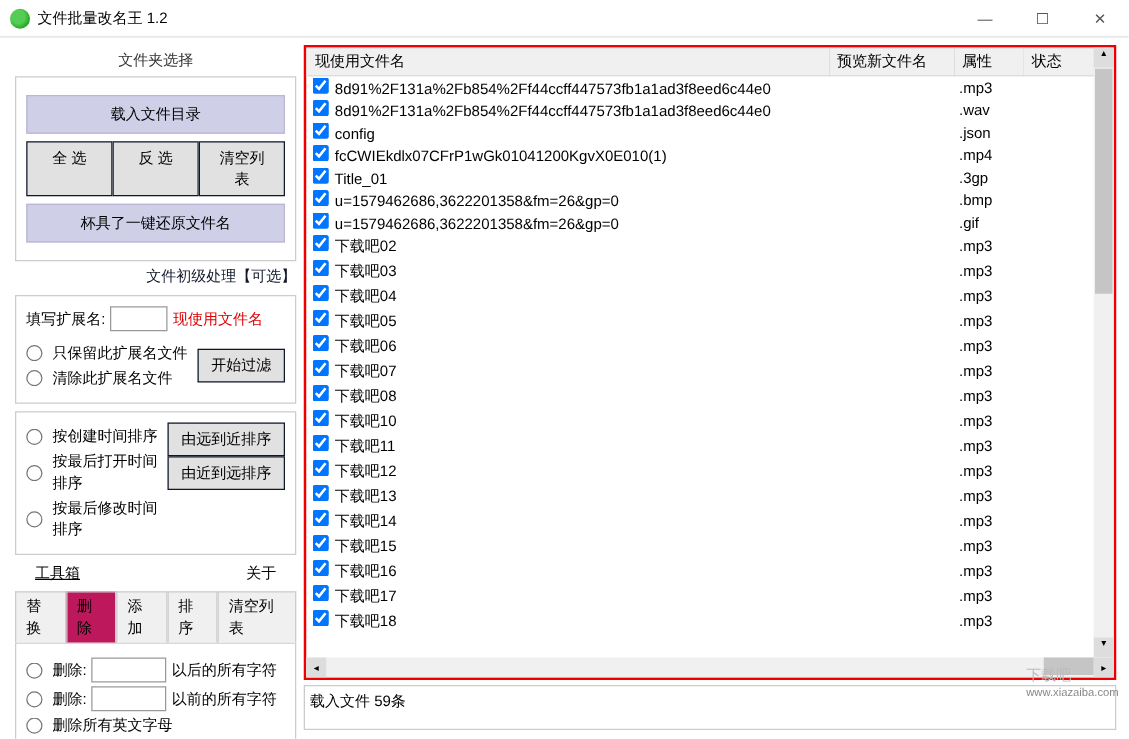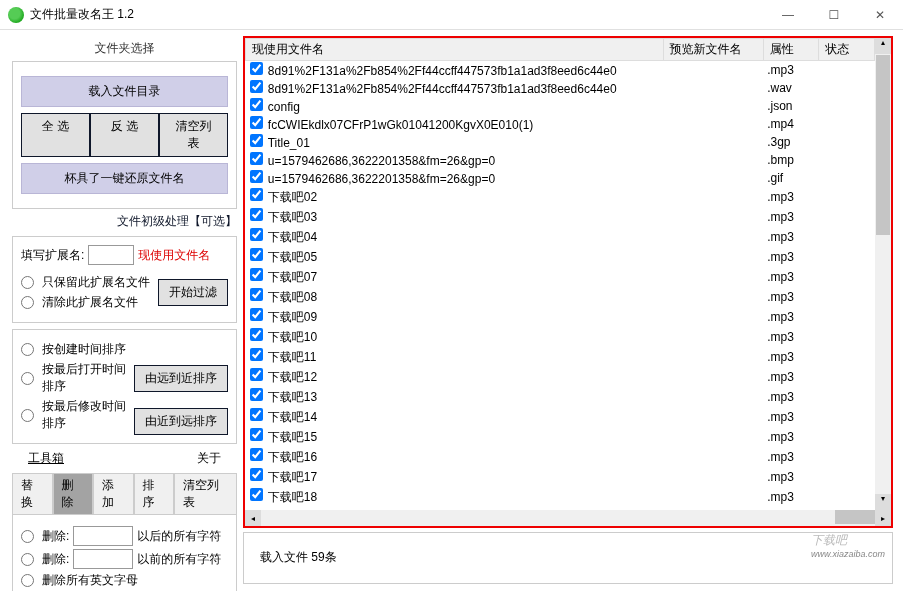--- a/index.html
+++ b/index.html
@@ -17,33 +17,33 @@
 .row3{display:flex;justify-content:space-between;margin:6px 0}
 .row3 .btn{width:70px}
 .groupbox{border:1px solid #ccc;padding:8px;margin:6px 0;position:relative}
 .purple{color:#0f172a;text-align:right;margin:4px 0}
 .label-red{color:#d00}
 input[type=text]{border:1px solid #999;height:20px;padding:0 2px;background:#fff}
 .radiorow{display:flex;align-items:center;margin:3px 0;gap:4px}
 .radiorow input[type=radio]{margin-right:4px}
 .sortbox{display:flex;gap:4px}
 .sortbox-left{flex:1}
-.sortbox-right{display:flex;flex-direction:column;gap:16px;justify-content:flex-end}
+.sortbox-right{display:flex;flex-direction:column;gap:0;justify-content:flex-start}
 .tabs{display:flex;margin-top:4px;border-bottom:1px solid #ccc}
 .tab{padding:3px 8px;border:1px solid #ccc;border-bottom:none;background:#f0f0f0;margin-right:0;cursor:pointer}
-.tab.active{background:#a3a3a3}
+.tab.active{background:#be185d}
 .toolrow{display:flex;justify-content:space-between;margin:2px 16px 6px}
 .table-wrap{border:2px solid #e00;flex:1;overflow:auto;position:relative}
 table{width:100%;border-collapse:collapse;font-family:"SimSun","Courier New",monospace;font-size:12px}
 th{background:#f0f0f0;border:1px solid #ddd;padding:2px 6px;text-align:left;font-weight:normal;position:sticky;top:0}
 td{padding:1px 4px;white-space:nowrap}
 td.chk{width:18px}
 td.chk input{margin-right:2px}
-.status-area{border:1px solid #ccc;margin-top:4px;height:52px;padding:16px;overflow:auto}
-.watermark{position:absolute;right:18px;bottom:32px;color:#bbb;font-size:20px;font-style:italic;pointer-events:none}
+.status-area{border:1px solid #ccc;margin-top:4px;height:36px;padding:4px;overflow:auto}
+.watermark{position:absolute;right:8px;bottom:32px;color:#bbb;font-size:20px;pointer-events:none}
 .sm{font-size:9px;color:#888}
 .hscroll{position:absolute;bottom:0;left:0;right:0;height:16px;background:#f0f0f0;display:flex;align-items:center}
 .hscroll .sbtn{width:16px;height:16px;background:#ddd;display:flex;align-items:center;justify-content:center;font-size:8px}
 .hscroll .trk{flex:1;height:16px}
 .hscroll .th{width:40px;height:14px;background:#c5c5c5;margin-left:auto}
 .vscroll{position:absolute;top:0;right:0;bottom:16px;width:16px;background:#f0f0f0;display:flex;flex-direction:column}
 .vscroll .sbtn{width:16px;height:16px;background:#ddd;font-size:8px;text-align:center}
 .vscroll .trk{flex:1}
 .vscroll .th{height:180px;width:14px;background:#c5c5c5;margin:1px}
 </style>
@@ -233,33 +233,33 @@
                 <td>.mp3</td>
                 <td></td>
               </tr>
               <tr>
                 <td class="chk"><input type="checkbox" checked="" style=""> <span>下载吧05</span></td>
                 <td></td>
                 <td>.mp3</td>
                 <td></td>
               </tr>
               <tr>
+                <td class="chk"><input type="checkbox" checked="" style=""> <span>下载吧06</span></td>
+                <td></td>
+                <td>.mp3</td>
+                <td></td>
+              </tr>
+              <tr>
                 <td class="chk"><input type="checkbox" checked="" style=""> <span>下载吧07</span></td>
                 <td></td>
                 <td>.mp3</td>
                 <td></td>
               </tr>
               <tr>
                 <td class="chk"><input type="checkbox" checked="" style=""> <span>下载吧08</span></td>
-                <td></td>
-                <td>.mp3</td>
-                <td></td>
-              </tr>
-              <tr>
-                <td class="chk"><input type="checkbox" checked="" style=""> <span>下载吧09</span></td>
                 <td></td>
                 <td>.mp3</td>
                 <td></td>
               </tr>
               <tr>
                 <td class="chk"><input type="checkbox" checked="" style=""> <span>下载吧10</span></td>
                 <td></td>
                 <td>.mp3</td>
                 <td></td>
               </tr>

